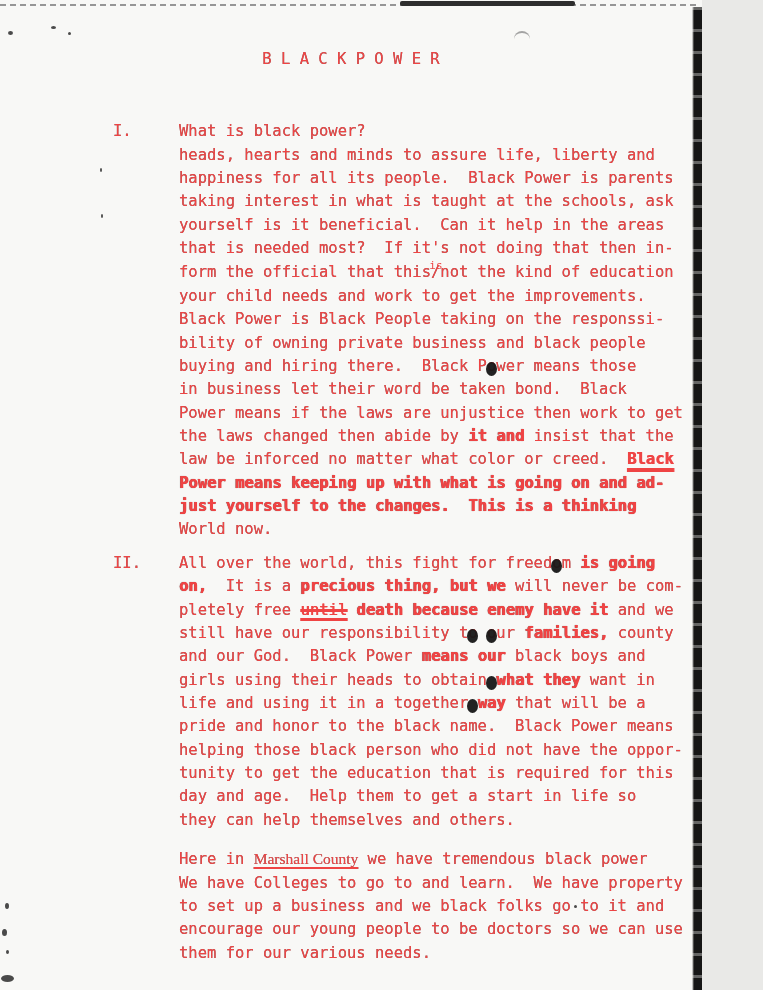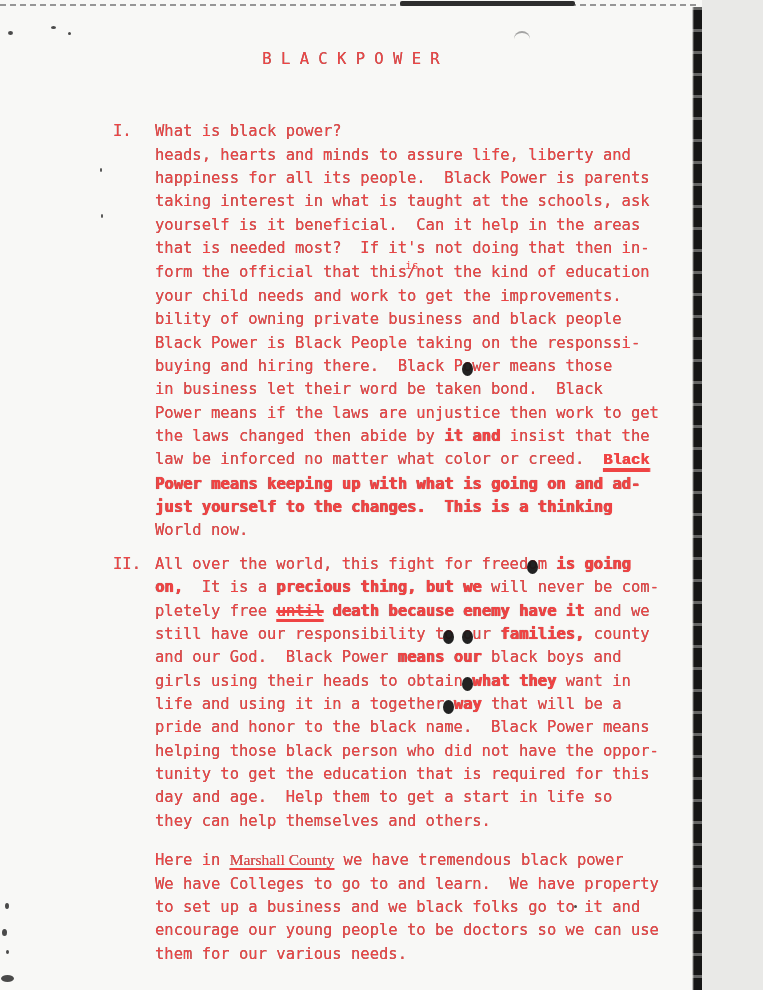--- a/index.html
+++ b/index.html
@@ -24,29 +24,29 @@
       linear-gradient(to right, transparent 0 2px, #161616 4px);
   }
   .artifact{position:absolute;}
   .artifact-speck{background:#2b2b2b;border-radius:50%;opacity:.85;}
   .artifact-smudge{border-top:2px solid #8f8f8f;border-radius:50% 50% 0 0 / 100% 100% 0 0;opacity:.8;}
   .artifact-notch{background:#f8f8f6;z-index:2;}
   
   .title{margin-top:48px;text-align:center;}
   .section{display:flex;padding-left:113px;}
   .numeral{flex:0 0 42px;white-space:pre;}
-  .body{flex:1;}
+  .body{flex:1;margin-left:24px;}
   .line{white-space:pre;}
   .sec1{margin-top:49px;}
   .sec2{margin-top:10px;}
   .sec3{margin-top:15px;}
   
   .seg-bold{font-weight:bold;text-shadow:0.7px 0 0 currentColor, 0 0 0.7px rgba(0,0,0,.8);}
   .seg-underline{text-decoration:underline;text-decoration-thickness:2px;text-underline-offset:3px;font-family:Liberation Serif, serif;}
-  .seg-bold-underline{font-weight:bold;text-decoration:underline;text-decoration-thickness:3.5px;text-underline-offset:4px;text-shadow:0.7px 0 0 currentColor;font-family:Liberation Mono, monospace;}
+  .seg-bold-underline{font-weight:bold;text-decoration:underline;text-decoration-thickness:3.5px;text-underline-offset:4px;text-shadow:0.7px 0 0 currentColor;}
   .seg-scribble{font-weight:normal;text-decoration:underline line-through;text-decoration-thickness:3px;text-underline-offset:3px;text-shadow:0.7px 0 0 currentColor;}
   .seg-sup{display:inline-block;width:0;overflow:visible;font-size:11px;transform:translate(-11px,-8px);text-shadow:none;}
   .seg-blot{position:relative;}
   .seg-blot::after{content:"";position:absolute;left:-1px;top:5px;width:11px;height:14px;background:#161616;border-radius:50%;opacity:.95;}
 </style>
 </head>
 <body>
 
 <div class="page">
 
@@ -61,22 +61,22 @@
       <div class="numeral">I.</div>
       <div class="body">
           <div class="line"><span>What is black power?</span></div>
           <div class="line"><span>heads, hearts and minds to assure life, liberty and</span></div>
           <div class="line"><span>happiness for all its people.  Black Power is parents</span></div>
           <div class="line"><span>taking interest in what is taught at the schools, ask</span></div>
           <div class="line"><span>yourself is it beneficial.  Can it help in the areas</span></div>
           <div class="line"><span>that is needed most?  If it's not doing that then in-</span></div>
           <div class="line"><span>form the official that this/</span><span class="seg-sup">is</span><span>not the kind of education</span></div>
           <div class="line"><span>your child needs and work to get the improvements.</span></div>
+          <div class="line"><span>Black Power is Black People taking on the responssi-</span></div>
           <div class="line"><span>bility of owning private business and black people</span></div>
-          <div class="line"><span>Black Power is Black People taking on the responssi-</span></div>
           <div class="line"><span>buying and hiring there.  Black P</span><span class="seg-blot">o</span><span>wer means those</span></div>
           <div class="line"><span>in business let their word be taken bond.  Black</span></div>
           <div class="line"><span>Power means if the laws are unjustice then work to get</span></div>
           <div class="line"><span>the laws changed then abide by </span><span class="seg-bold">it and</span><span> insist that the</span></div>
           <div class="line"><span>law be inforced no matter what color or creed.  </span><span class="seg-bold-underline">Black</span></div>
           <div class="line"><span class="seg-bold">Power means keeping up with what is going on and ad-</span></div>
           <div class="line"><span class="seg-bold">just yourself to the changes.  This is a thinking</span></div>
           <div class="line"><span>World now.</span></div>
         </div>
     </div>

